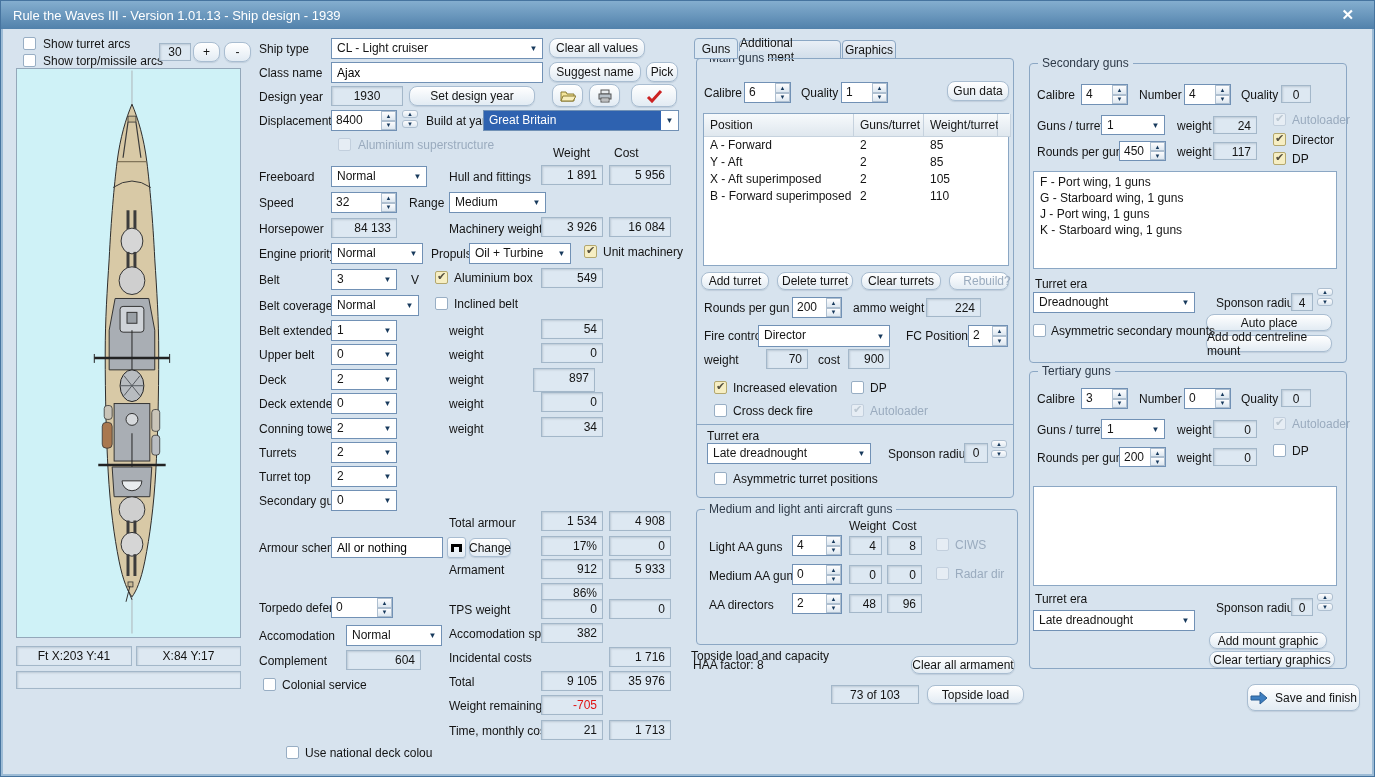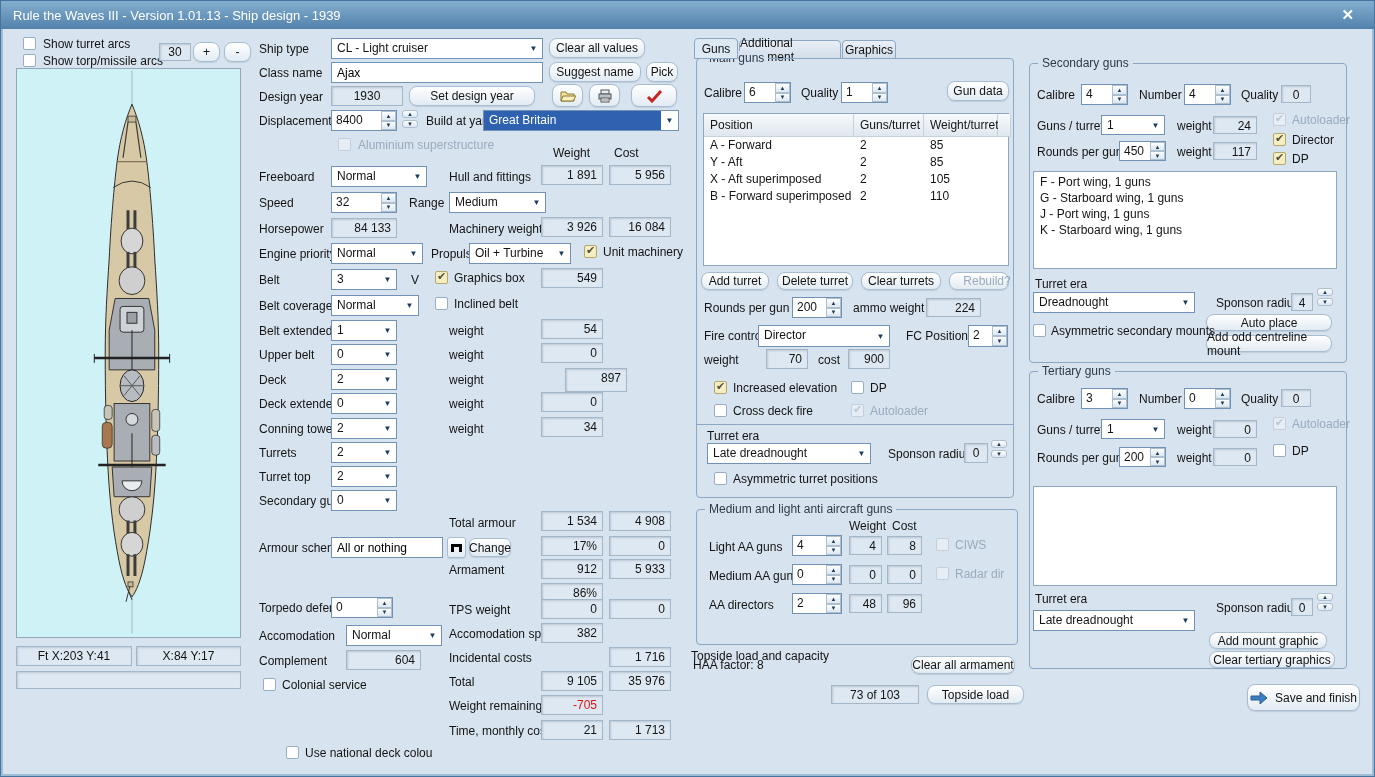--- a/index.html
+++ b/index.html
@@ -225,21 +225,21 @@
   <span class="cb on" style="left:583px;top:244px"></span>
   <span class="lbl" style="left:602px;top:244px">Unit machinery</span>
 
   <span class="lbl" style="left:258px;top:272px">Belt</span>
   <div class="dd" style="left:330px;top:268px;width:66px;height:21px">
     <span class="t">3</span>
       <span class="a">▼</span>
   </div>
   <span class="lbl" style="left:410px;top:272px">V</span>
   <span class="cb on" style="left:434px;top:270px"></span>
-  <span class="lbl" style="left:453px;top:270px">Graphics box</span>
+  <span class="lbl" style="left:453px;top:270px">Aluminium box</span>
   <div class="val" style="left:540px;top:267px;width:62px;height:20px">549</div>
 
   <span class="lbl" style="left:258px;top:298px">Belt coverage</span>
   <div class="dd" style="left:330px;top:294px;width:88px;height:21px">
     <span class="t">Normal</span>
       <span class="a">▼</span>
   </div>
   <span class="cb" style="left:434px;top:296px"></span>
   <span class="lbl" style="left:453px;top:296px">Inclined belt</span>
 
@@ -258,21 +258,21 @@
   </div>
   <span class="lbl" style="left:448px;top:347px">weight</span>
   <div class="val" style="left:540px;top:342px;width:62px;height:20px">0</div>
 
   <span class="lbl" style="left:258px;top:372px">Deck</span>
   <div class="dd" style="left:330px;top:368px;width:66px;height:21px">
     <span class="t">2</span>
       <span class="a">▼</span>
   </div>
   <span class="lbl" style="left:448px;top:372px">weight</span>
-  <div class="val" style="left:564px;top:367px;width:62px;height:24px">897</div>
+  <div class="val" style="left:532px;top:367px;width:62px;height:24px">897</div>
 
   <span class="lbl" style="left:258px;top:396px">Deck extended</span>
   <div class="dd" style="left:330px;top:392px;width:66px;height:21px">
     <span class="t">0</span>
       <span class="a">▼</span>
   </div>
   <span class="lbl" style="left:448px;top:396px">weight</span>
   <div class="val" style="left:540px;top:391px;width:62px;height:20px">0</div>
 
   <span class="lbl" style="left:258px;top:421px">Conning tower</span>

